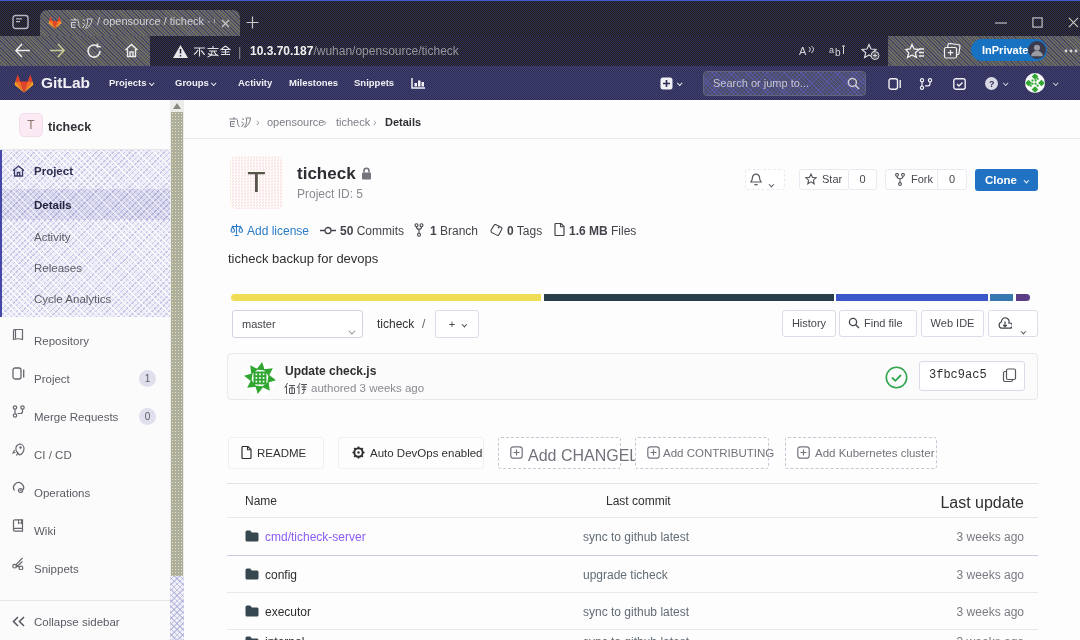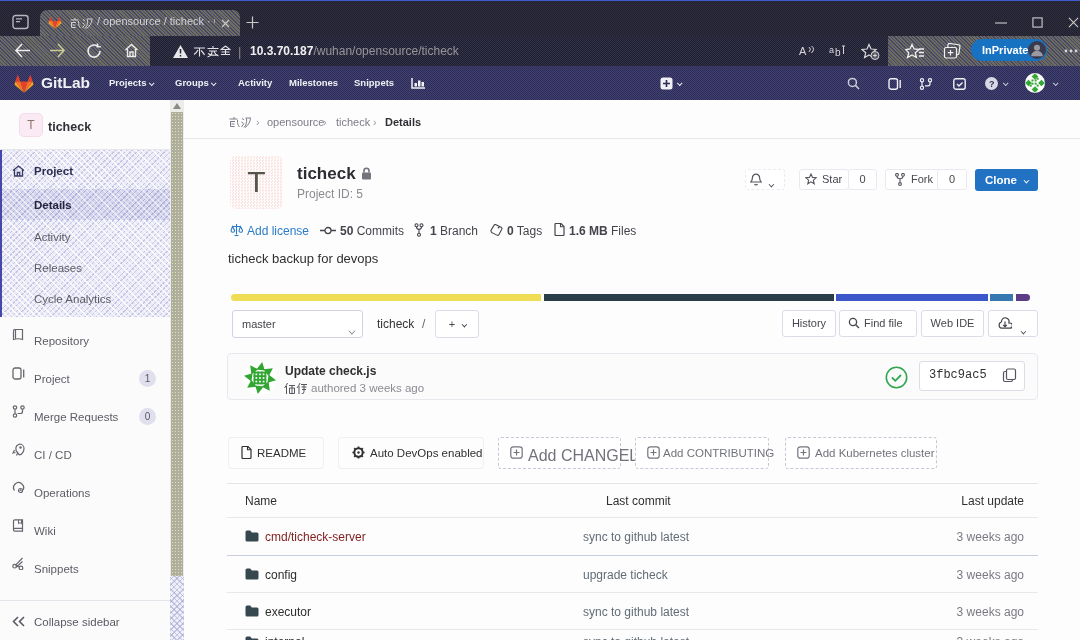--- a/index.html
+++ b/index.html
@@ -183,20 +183,21 @@
       <path d="M1 1 v10 h13" stroke="#f0f0f5" stroke-width="1.5" fill="none"></path>
       <rect x="3.5" y="6" width="2.5" height="3.5" fill="#f0f0f5"></rect>
       <rect x="7" y="3.5" width="2.5" height="6" fill="#f0f0f5"></rect>
       <rect x="10.5" y="5" width="2.5" height="4.5" fill="#f0f0f5"></rect>
     </svg>
  <svg class="i" style="left:660px;top:11px" width="13" height="13" viewBox="0 0 13 13">
       <rect x="0.5" y="0.5" width="12" height="12" rx="2.5" fill="#f0f0f5"></rect>
       <path d="M6.5 3 v7 M3 6.5 h7" stroke="#2c2c55" stroke-width="1.6"></path>
     </svg>
  <div class="mi" style="left:677px;top:0"><span class="cv" style="width:4px;height:4px;transform:rotate(45deg) translateY(-1px)"></span></div>
+ <div id="searchbox">Search or jump to...</div>
  <svg class="i" style="left:847px;top:11px" width="13" height="13" viewBox="0 0 13 13">
       <circle cx="5.4" cy="5.4" r="4" fill="none" stroke="#cdcdd8" stroke-width="1.5"></circle>
       <path d="M8.4 8.4 L12 12" stroke="#cdcdd8" stroke-width="1.5"></path>
     </svg>
  <svg class="i" style="left:888px;top:12px" width="14" height="12" viewBox="0 0 14 12">
       <rect x="1" y="0.8" width="8.5" height="10.4" rx="2" fill="none" stroke="#f0f0f5" stroke-width="1.4"></rect>
       <path d="M12.2 2 v8" stroke="#f0f0f5" stroke-width="1.4"></path>
     </svg>
  <svg class="i" style="left:919px;top:12px" width="14" height="12" viewBox="0 0 14 12">
       <circle cx="3" cy="2.2" r="1.6" fill="none" stroke="#f0f0f5" stroke-width="1.2"></circle>
@@ -486,26 +487,26 @@
  <div class="dashedbtn" style="left:601px;top:337px;width:152px;height:32px"></div>
  <svg class="i" style="left:613px;top:346px" width="13" height="13" viewBox="0 0 13 13">
       <rect x="0.8" y="0.8" width="11.4" height="11.4" rx="2.5" fill="none" stroke="#72727c" stroke-width="1.2"></rect>
       <path d="M6.5 3.5 v6 M3.5 6.5 h6" stroke="#72727c" stroke-width="1.2"></path>
     </svg>
  <div class="abs" style="left:631px;top:347px;font-size:11.5px;color:#72727c">Add Kubernetes cluster</div>
 
  <div class="abs" style="left:43px;top:383px;width:811px;border-top:1px solid #e3e3e8"></div>
  <div class="abs" style="left:61px;top:394px;font-size:12px;color:#303030">Name</div>
  <div class="abs" style="left:422px;top:394px;font-size:12px;color:#303030">Last commit</div>
- <div class="abs" style="left:756px;top:394px;font-size:12px;color:#303030;width:84px;text-align:right">Last update</div>
+ <div class="abs" style="left:756px;top:394px;font-size:16px;color:#303030;width:84px;text-align:right">Last update</div>
  <div class="abs" style="left:43px;top:417px;width:811px;border-top:1px solid #e8e8ec"></div>
  <svg class="i" style="left:61px;top:430px" width="14" height="12" viewBox="0 0 14 12">
       <path d="M0.5 2 q0-1.5 1.5-1.5 h3.2 l1.6 2 h5.2 q1.5 0 1.5 1.5 v6 q0 1.5-1.5 1.5 h-10 q-1.5 0-1.5-1.5 Z" fill="#37474f"></path>
     </svg>
- <div class="abs" style="left:81px;top:430px;font-size:12px;color:#7f1d1d">cmd/ticheck-server</div>
+ <div class="abs" style="left:81px;top:430px;font-size:12px;color:#8b5cf6">cmd/ticheck-server</div>
  <div class="abs" style="left:399px;top:430px;font-size:12px;color:#626c76">sync to github latest</div>
  <div class="abs" style="left:756px;top:430px;font-size:12px;color:#7a7a84;width:84px;text-align:right">3 weeks ago</div>
  <div class="abs" style="left:43px;top:455px;width:811px;border-top:1px solid #c9cde4"></div>
  <svg class="i" style="left:61px;top:468px" width="14" height="12" viewBox="0 0 14 12">
       <path d="M0.5 2 q0-1.5 1.5-1.5 h3.2 l1.6 2 h5.2 q1.5 0 1.5 1.5 v6 q0 1.5-1.5 1.5 h-10 q-1.5 0-1.5-1.5 Z" fill="#37474f"></path>
     </svg>
  <div class="abs" style="left:81px;top:468px;font-size:12px;color:#2e2e2e">config</div>
  <div class="abs" style="left:399px;top:468px;font-size:12px;color:#626c76">upgrade ticheck</div>
  <div class="abs" style="left:756px;top:468px;font-size:12px;color:#7a7a84;width:84px;text-align:right">3 weeks ago</div>
  <div class="abs" style="left:43px;top:492px;width:811px;border-top:1px solid #e8e8ec"></div>

